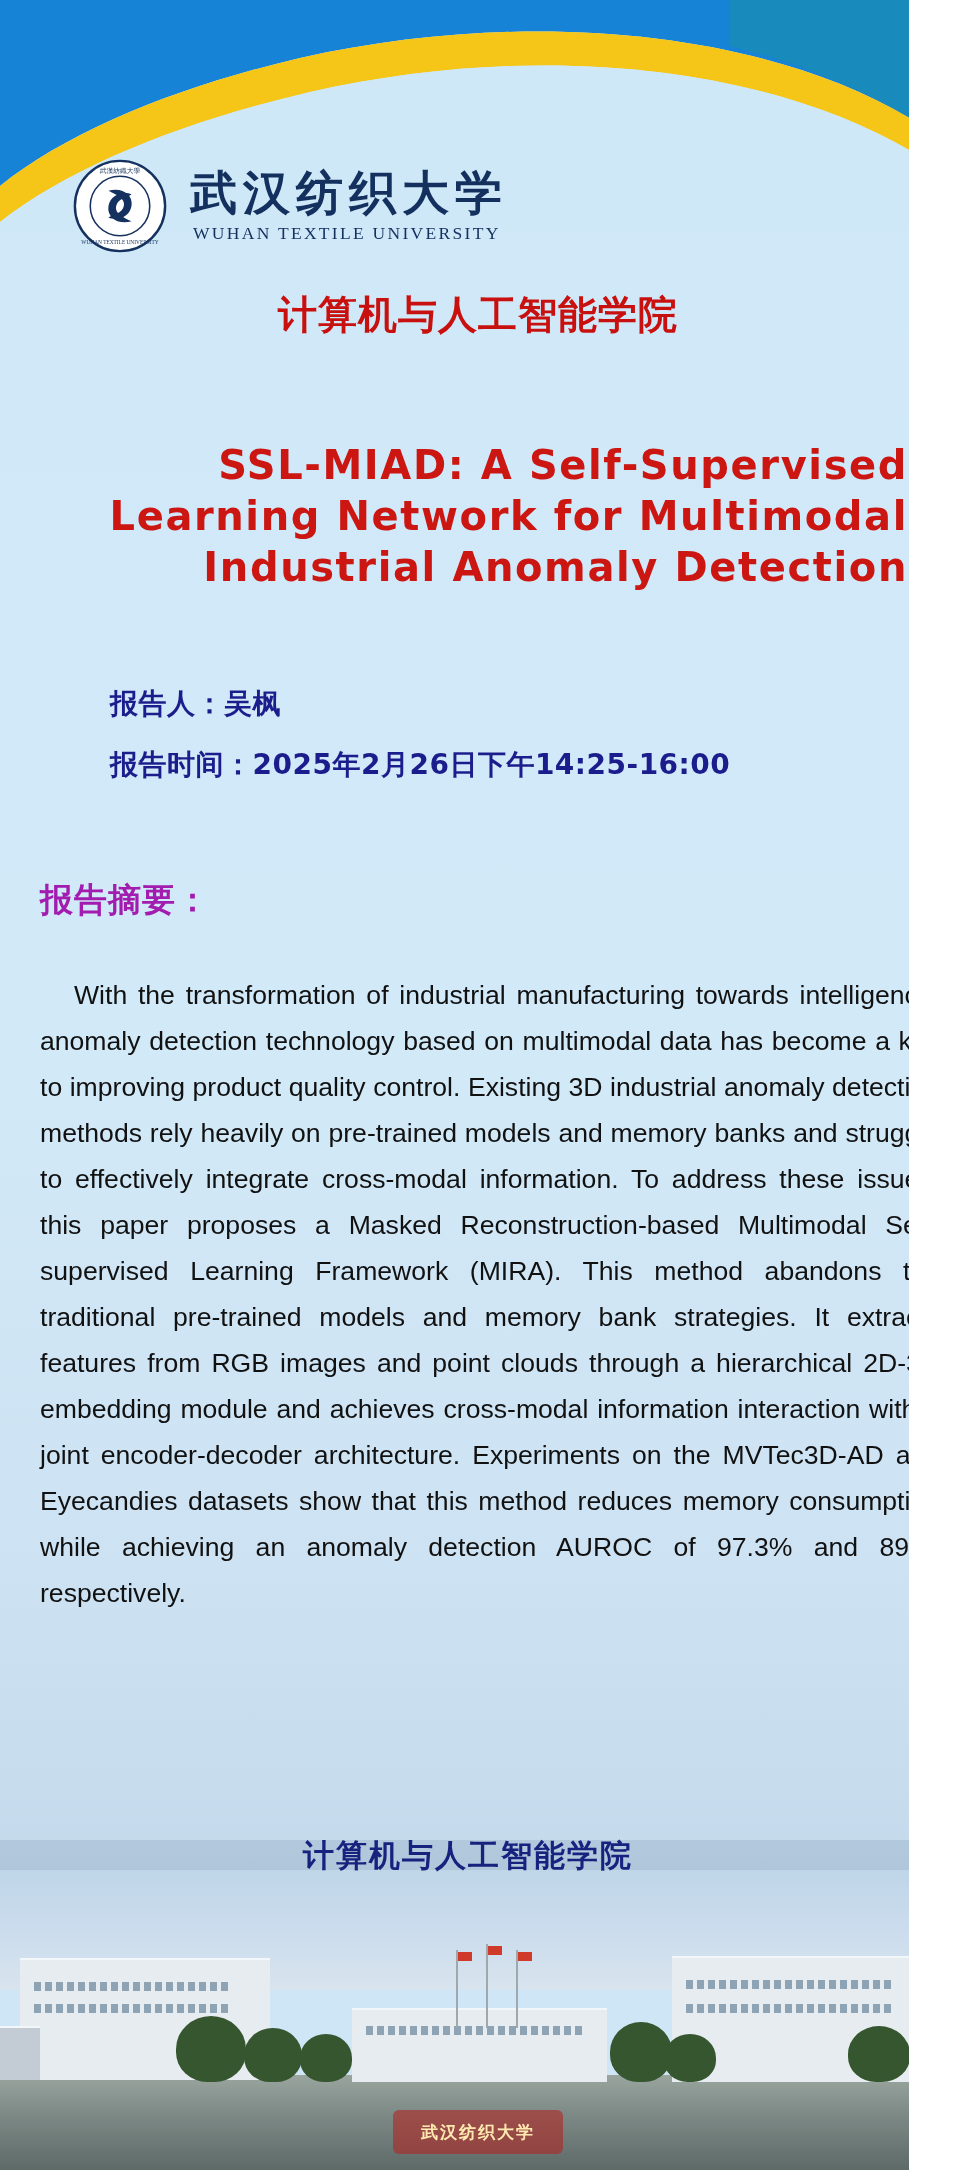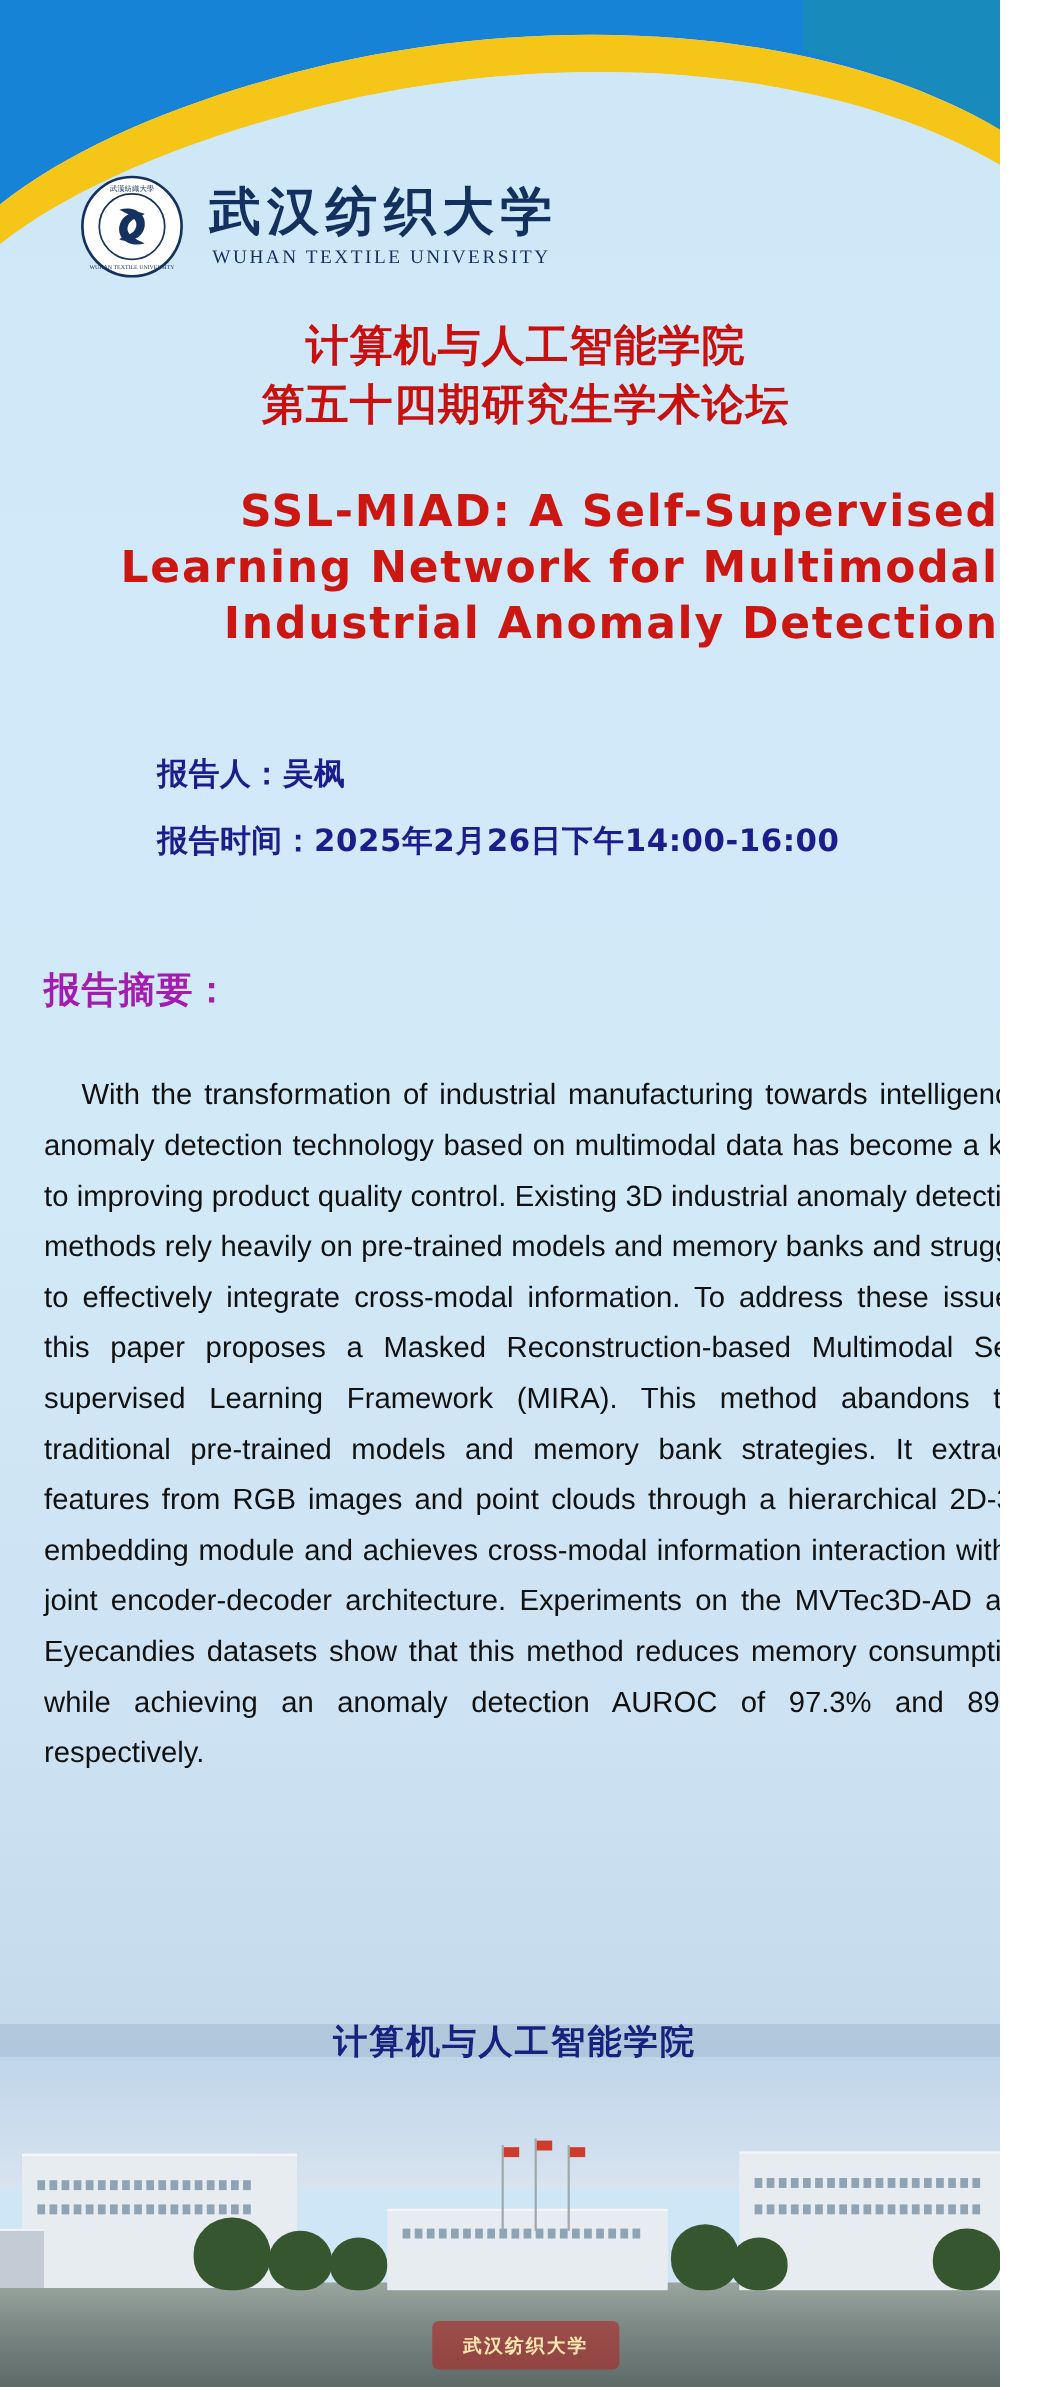--- a/index.html
+++ b/index.html
@@ -104,21 +104,20 @@
     letter-spacing: 1.6px;
     z-index: 3;
   }
 
   
   .meta {
     position: absolute;
     top: 690px;
     left: 110px;
     z-index: 3;
-    margin-left: 33px;
   }
   .meta-line {
     color: #1c1d8c;
     font-family: "DejaVu Sans", sans-serif;
     font-size: 28px;
     font-weight: bold;
     line-height: 1.0;
     margin-bottom: 33px;
     letter-spacing: 0.5px;
   }
@@ -272,28 +271,27 @@
       <text x="50" y="90" text-anchor="middle" font-family="Liberation Serif, serif" font-size="5.6" fill="#15315f">WUHAN TEXTILE UNIVERSITY</text>
     </svg>
     <div class="logo-text">
       <div class="logo-cn">武汉纺织大学</div>
       <div class="logo-en">WUHAN TEXTILE UNIVERSITY</div>
     </div>
   </div>
 
   <div class="forum-title">
     <div>计算机与人工智能学院</div>
-    <div>第五十四期研究生学术论坛</div>
   </div>
 
   <div class="talk-title">SSL-MIAD: A Self-Supervised Learning Network for Multimodal Industrial Anomaly Detection</div>
 
   <div class="meta">
     <div class="meta-line">报告人：吴枫</div>
-    <div class="meta-line">报告时间：2025年2月26日下午14:00-16:00</div>
+    <div class="meta-line">报告时间：2025年2月26日下午14:25-16:00</div>
   </div>
 
   <div class="abstract-head">报告摘要：</div>
   <div class="abstract-body">With the transformation of industrial manufacturing towards intelligence, anomaly detection technology based on multimodal data has become a key to improving product quality control. Existing 3D industrial anomaly detection methods rely heavily on pre-trained models and memory banks and struggle to effectively integrate cross-modal information. To address these issues, this paper proposes a Masked Reconstruction-based Multimodal Self-supervised Learning Framework (MIRA). This method abandons the traditional pre-trained models and memory bank strategies. It extracts features from RGB images and point clouds through a hierarchical 2D-3D embedding module and achieves cross-modal information interaction with a joint encoder-decoder architecture. Experiments on the MVTec3D-AD and Eyecandies datasets show that this method reduces memory consumption while achieving an anomaly detection AUROC of 97.3% and 89%, respectively.</div>
 
   <div class="footer-dept">计算机与人工智能学院</div>
 
   <div class="photo">
     <div class="sky"></div>
     <div class="photo-fade"></div>

